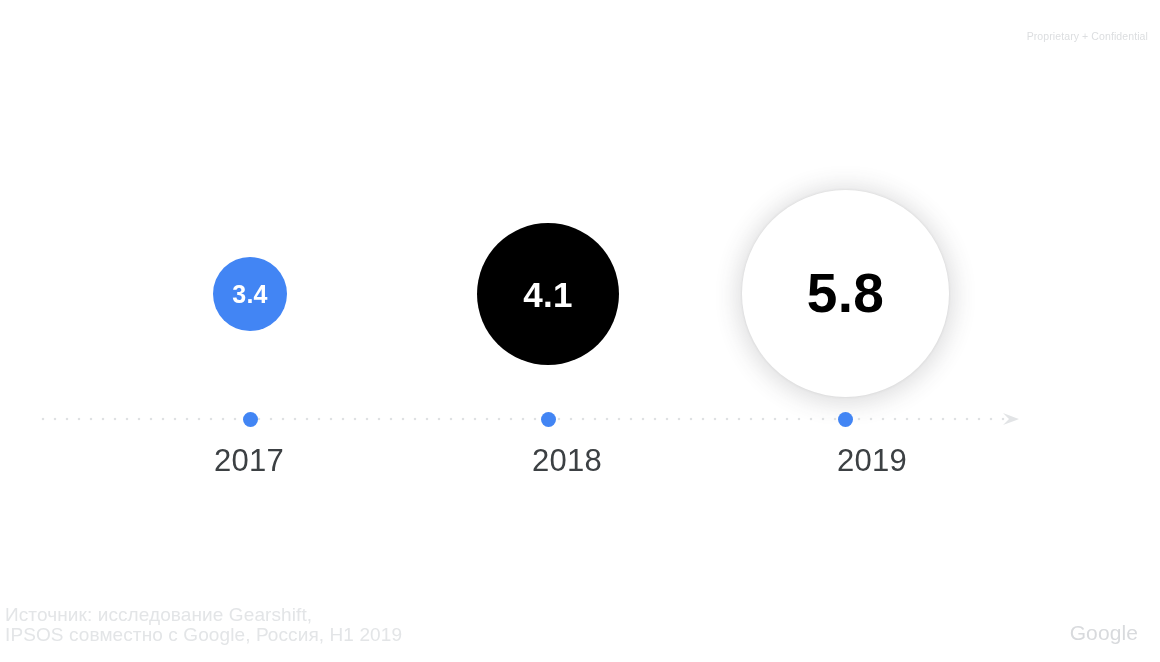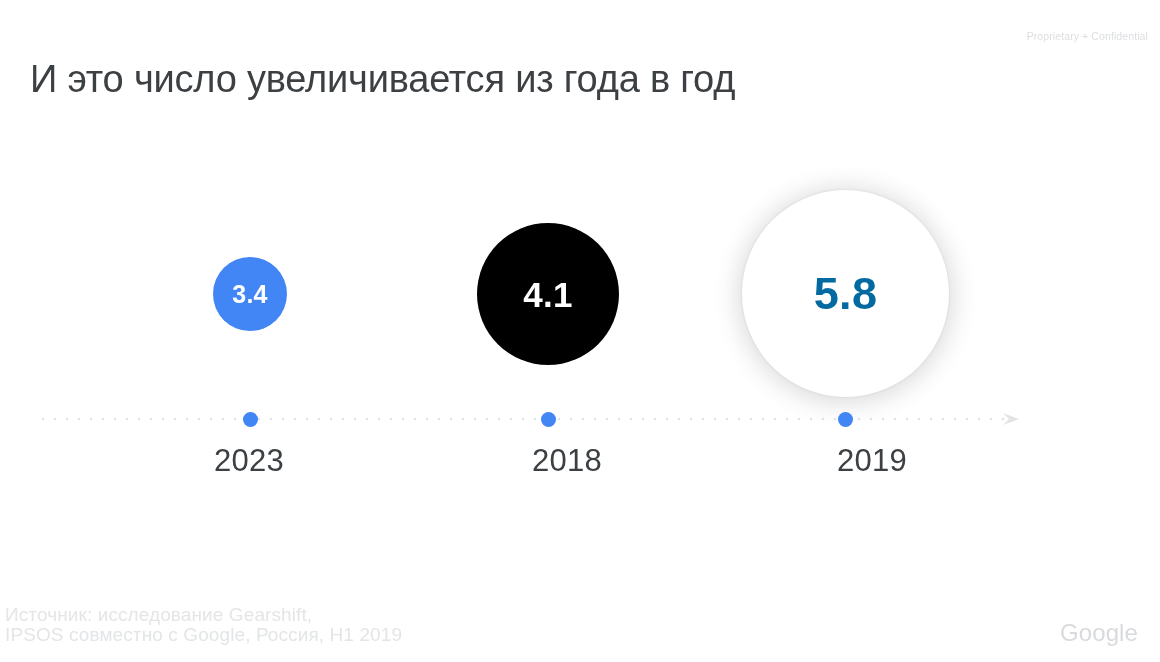--- a/index.html
+++ b/index.html
@@ -105,22 +105,22 @@
   }
 
   .bubble-2019 {
     width: 207px; height: 207px;
     left: 742px;  top: 190px;
     background: #ffffff;
     box-shadow: 0 2px 22px 6px rgba(60,64,67,0.16),
                 0 0 2px 1px rgba(60,64,67,0.06);
   }
   .bubble-2019 .bubble-value {
-    font-size: 45px;
-    color: #0369a1;
+    font-size: 55px;
+    color: #000000;
   }
 
   
   .timeline {
     position: absolute;
     left: 37px;
     top: 417px;
     width: 968px;
     height: 4px;
     background-image: radial-gradient(circle, #dfe1e3 1.4px, rgba(255,255,255,0) 1.6px);
@@ -179,35 +179,34 @@
     color: #e3e5e7;
     font-weight: 400;
     letter-spacing: 0.1px;
   }
   .source div { white-space: nowrap; }
 
   .brand {
     position: absolute;
     right: 22px;
     bottom: 17px;
-    font-size: 24px;
+    font-size: 21px;
     line-height: 24px;
     color: #d8dadd;
     letter-spacing: 0.1px;
     font-weight: 400;
   }
 </style>
 </head>
 <body>
 
 <div id="slide">
 
   <div class="confidential">Proprietary + Confidential</div>
 
-  <h1 class="title">И это число увеличивается из года в год</h1>
 
 
   <div class="chart">
 
     <div class="bubble bubble-2017">
       <span class="bubble-value">3.4</span>
     </div>
 
     <div class="bubble bubble-2018">
       <span class="bubble-value">4.1</span>
@@ -222,21 +221,21 @@
     <div class="timeline-arrow">
       <svg width="22" height="22" viewBox="0 0 22 22" aria-hidden="true">
         <path d="M3 5 L19 11 L3 17 L9 11 Z" fill="#e2e4e6"></path>
       </svg>
     </div>
 
     <div class="axis-dot d2017"></div>
     <div class="axis-dot d2018"></div>
     <div class="axis-dot d2019"></div>
 
-    <div class="year-label y2017">2023</div>
+    <div class="year-label y2017">2017</div>
     <div class="year-label y2018">2018</div>
     <div class="year-label y2019">2019</div>
 
   </div>
 
   <div class="source">
     <div>Источник: исследование Gearshift,</div>
     <div>IPSOS совместно с Google, Россия, H1 2019</div>
   </div>
 

